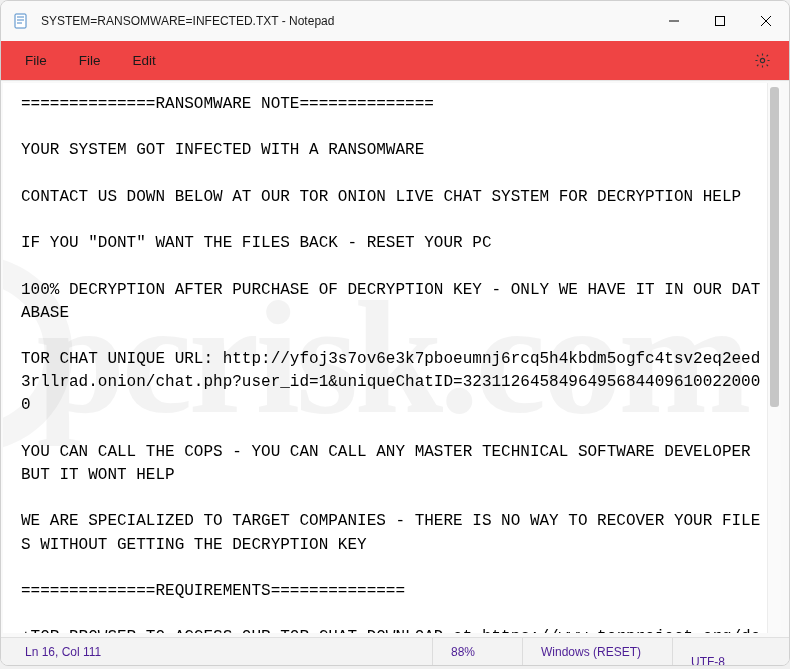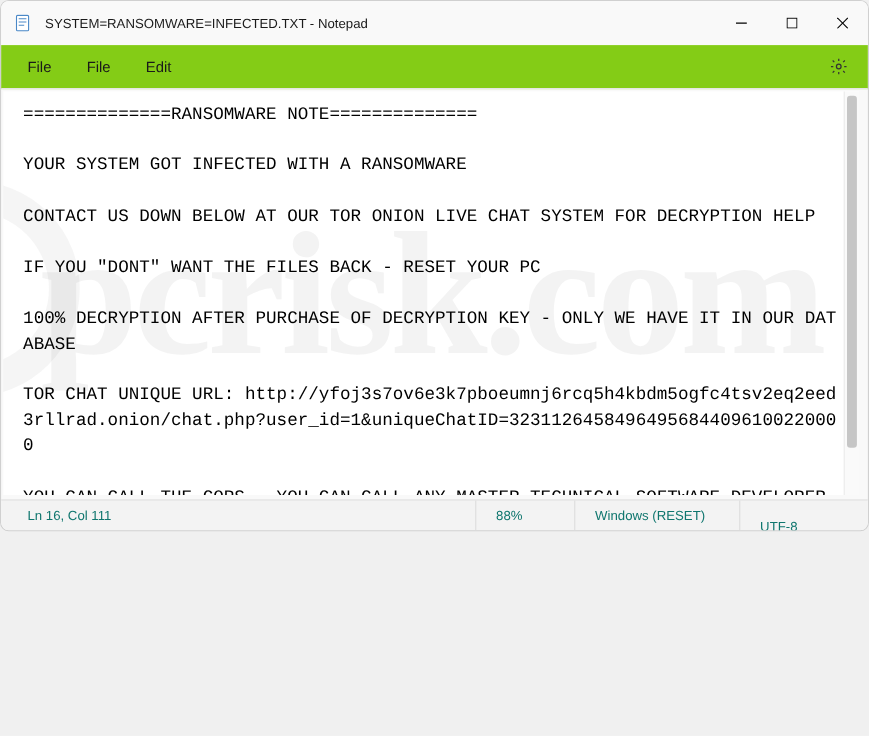--- a/index.html
+++ b/index.html
@@ -6,21 +6,21 @@
   body {
     font-family: "Segoe UI", Tahoma, sans-serif;
     background: #f0f0f0;
     width: 790px;
     height: 669px;
     overflow: hidden;
     position: relative;
   }
   .window {
     width: 790px;
-    height: 483px;
+    height: 666px;
     background: #f9f9f9;
     border: 1px solid #d0d0d0;
     border-radius: 8px;
     display: flex;
     flex-direction: column;
     overflow: hidden;
     position: relative;
   }
   .titlebar {
     height: 40px;
@@ -44,21 +44,21 @@
     width: 46px; height: 100%;
     display: flex; align-items: center; justify-content: center;
     color: #1a1a1a;
   }
   .win-btn svg { width: 10px; height: 10px; }
   .menubar {
     height: 40px;
     display: flex;
     align-items: center;
     padding: 0 8px;
-    background: #84cc16;
+    background: #ef4444;
     border-bottom: 1px solid #e5e5e5;
   }
   .menubar .menu-item {
     padding: 6px 16px;
     font-size: 13.5px;
     color: #1a1a1a;
     border-radius: 4px;
   }
   .menubar .spacer { flex: 1; }
   .gear {
@@ -100,21 +100,21 @@
     background: #c6c6c6;
     border-radius: 3px;
   }
   .statusbar {
     height: 28px;
     background: #f3f3f3;
     border-top: 1px solid #e0e0e0;
     display: flex;
     align-items: center;
     font-size: 12px;
-    color: #0f766e;
+    color: #4c1d95;
     padding: 0 6px;
   }
   .statusbar .cell {
     padding: 0 18px;
     border-right: 1px solid #dcdcdc;
     height: 100%;
     display: flex; align-items: center;
     min-width: 90px;
   }
   .statusbar .cell:first-child { flex: 1; min-width: 0; }

